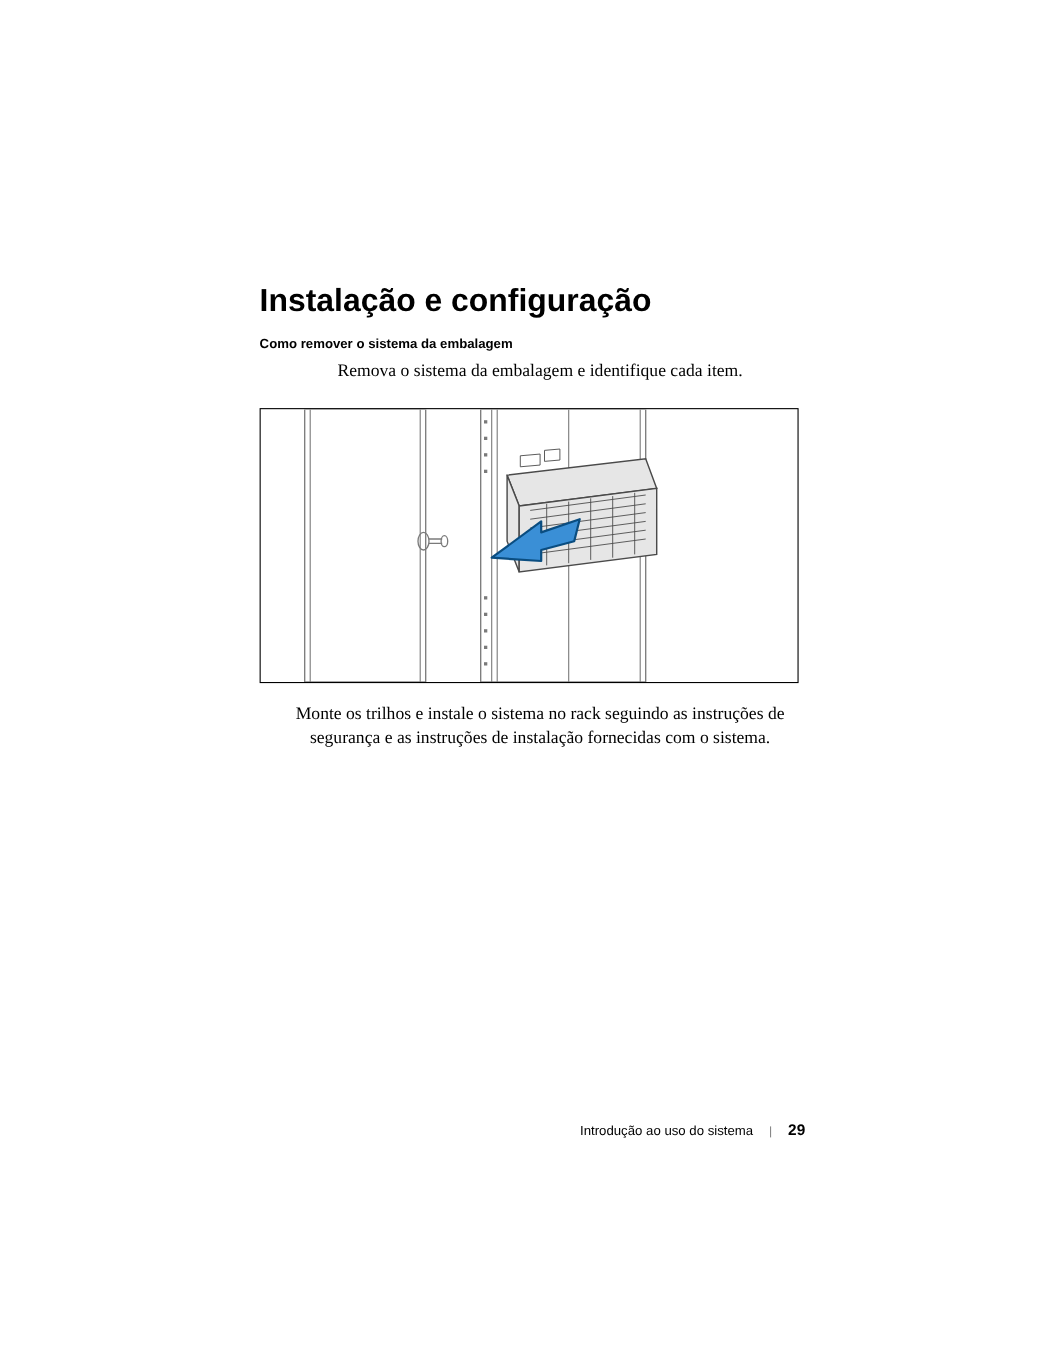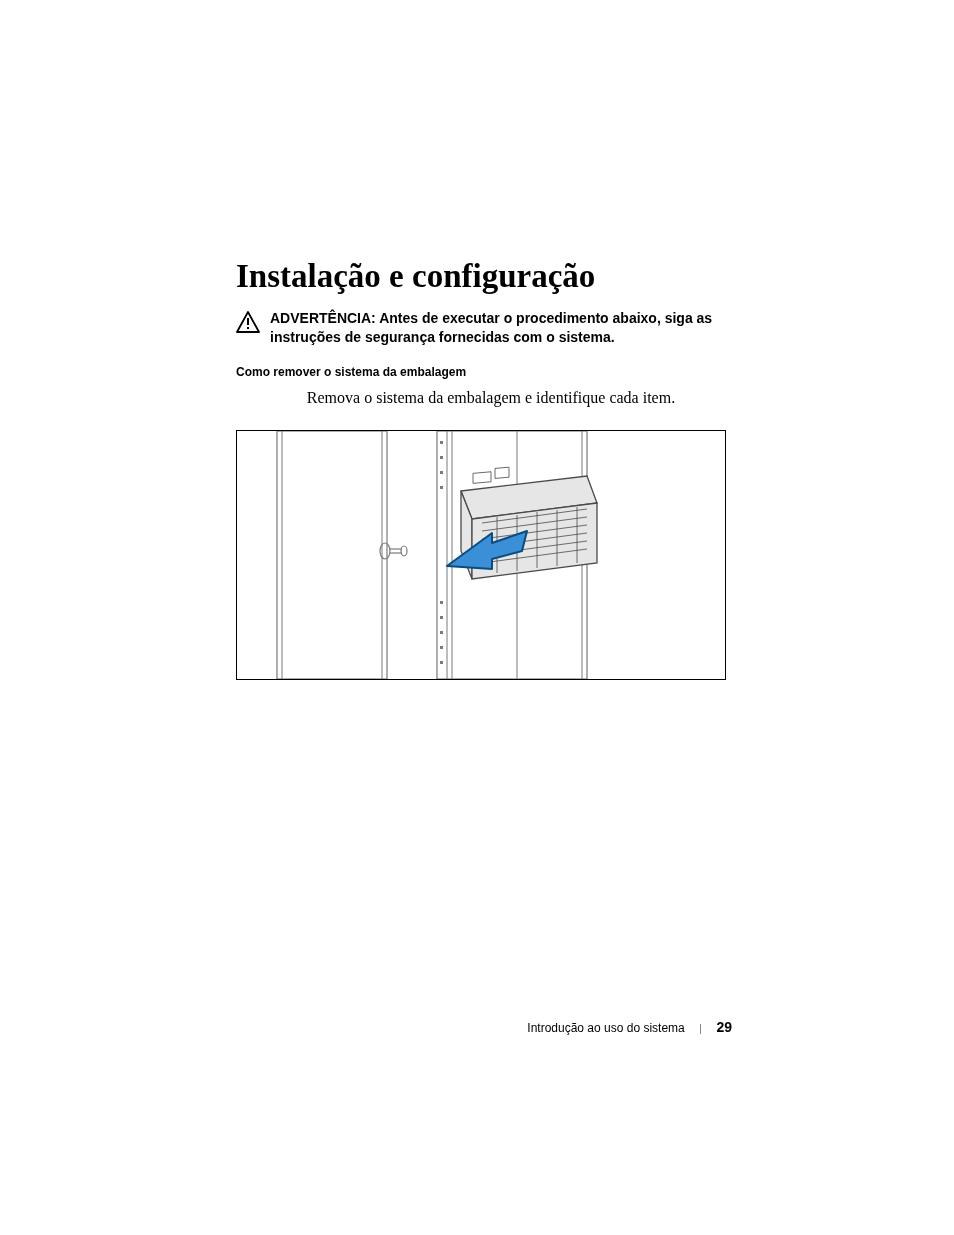--- a/index.html
+++ b/index.html
@@ -12,23 +12,23 @@
     color: #000;
     position: relative;
   }
   .page {
     position: absolute;
     left: 236px;
     top: 258px;
     width: 510px;
   }
   h1.section-title {
-    font-family: Liberation Serif, serif;
+    font-family: Liberation Sans, sans-serif;
     font-weight: 700;
-    font-size: 33px;
+    font-size: 29px;
     margin: 0 0 14px 0;
     letter-spacing: 0px;
   }
   .warning-row {
     display: flex;
     align-items: flex-start;
     gap: 10px;
     margin-bottom: 18px;
   }
   .warning-icon {
@@ -92,33 +92,20 @@
     font-size: 14px;
   }
 </style>
 </head>
 <body>
 
 <div class="page">
 
   <h1 class="section-title">Instalação e configuração</h1>
 
-  <div class="warning-row">
-    <span class="warning-icon">
-      <svg width="24" height="22" viewBox="0 0 24 22">
-        <polygon points="12,1 23,21 1,21" fill="none" stroke="#000" stroke-width="1.8" stroke-linejoin="round"></polygon>
-        <rect x="11" y="7" width="2" height="7" fill="#000"></rect>
-        <rect x="11" y="16" width="2" height="2" fill="#000"></rect>
-      </svg>
-    </span>
-    <div class="warning-text">
-      <span>ADVERTÊNCIA:</span>
-      <span class="warn-body">Antes de executar o procedimento abaixo, siga as instruções de segurança fornecidas com o sistema.</span>
-    </div>
-  </div>
 
   <h2 class="sub-title">Como remover o sistema da embalagem</h2>
   <p class="body">Remova o sistema da embalagem e identifique cada item.</p>
 
 
   <div class="figure-box">
     <svg width="488" height="248" viewBox="0 0 488 248">
 
       <rect x="40" y="0" width="110" height="248" fill="none" stroke="#7a7a7a" stroke-width="1.2"></rect>
       <line x1="45" y1="0" x2="45" y2="248" stroke="#7a7a7a" stroke-width="1"></line>
@@ -176,20 +163,21 @@
         <rect x="236" y="63" width="18" height="10" transform="skewY(-5)"></rect>
         <rect x="258" y="60" width="14" height="10" transform="skewY(-5)"></rect>
       </g>
 
       <g>
         <polygon points="210,135 255,102 255,112 290,100 285,120 255,128 255,138" fill="#3a8fd6" stroke="#0a4d80" stroke-width="2" stroke-linejoin="round"></polygon>
       </g>
     </svg>
   </div>
 
+  <p class="body">Monte os trilhos e instale o sistema no rack seguindo as instruções de segurança e as instruções de instalação fornecidas com o sistema.</p>
 
 </div>
 
 <div class="footer">
   <span>Introdução ao uso do sistema</span>
   <span class="sep"></span>
   <span class="pagenum">29</span>
 </div>
 
 </body></html>

